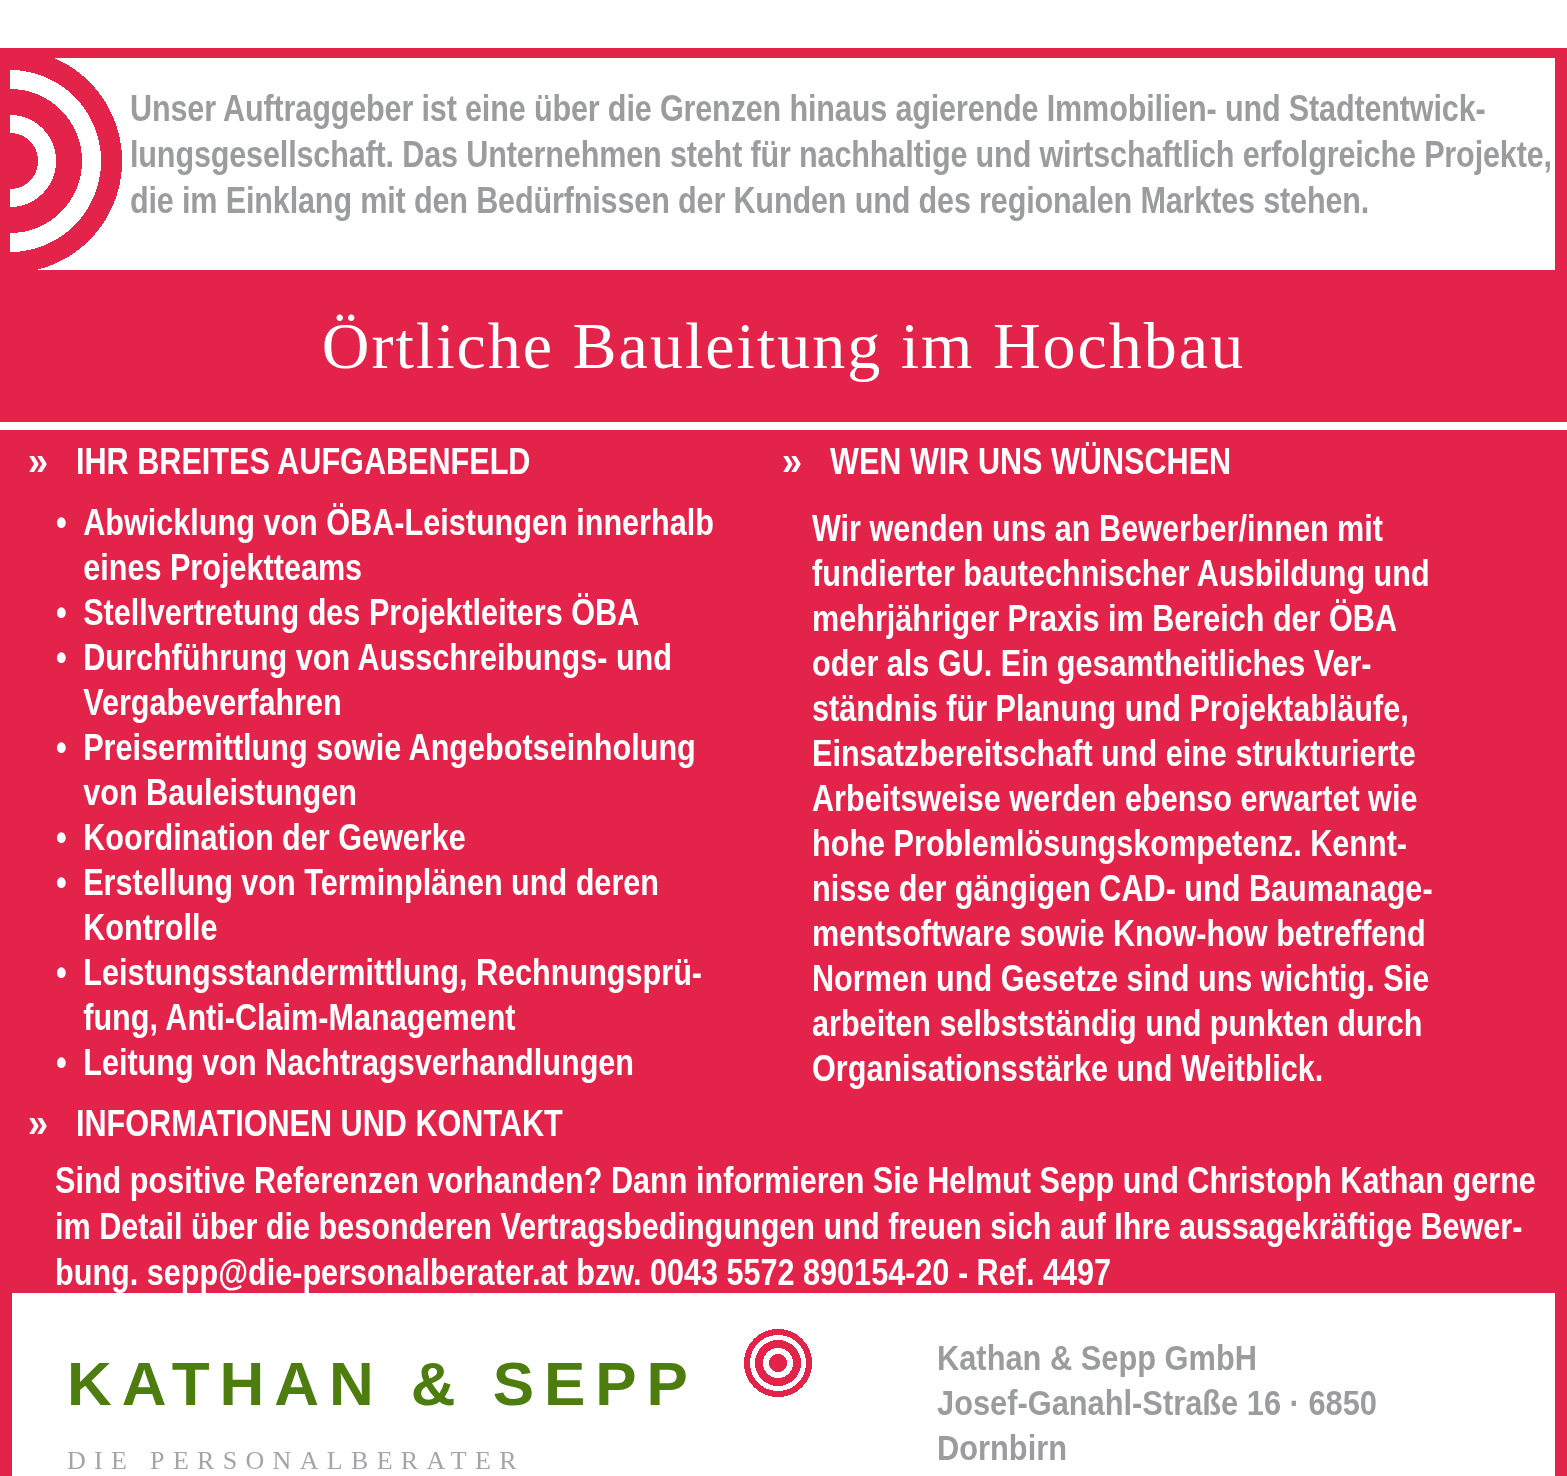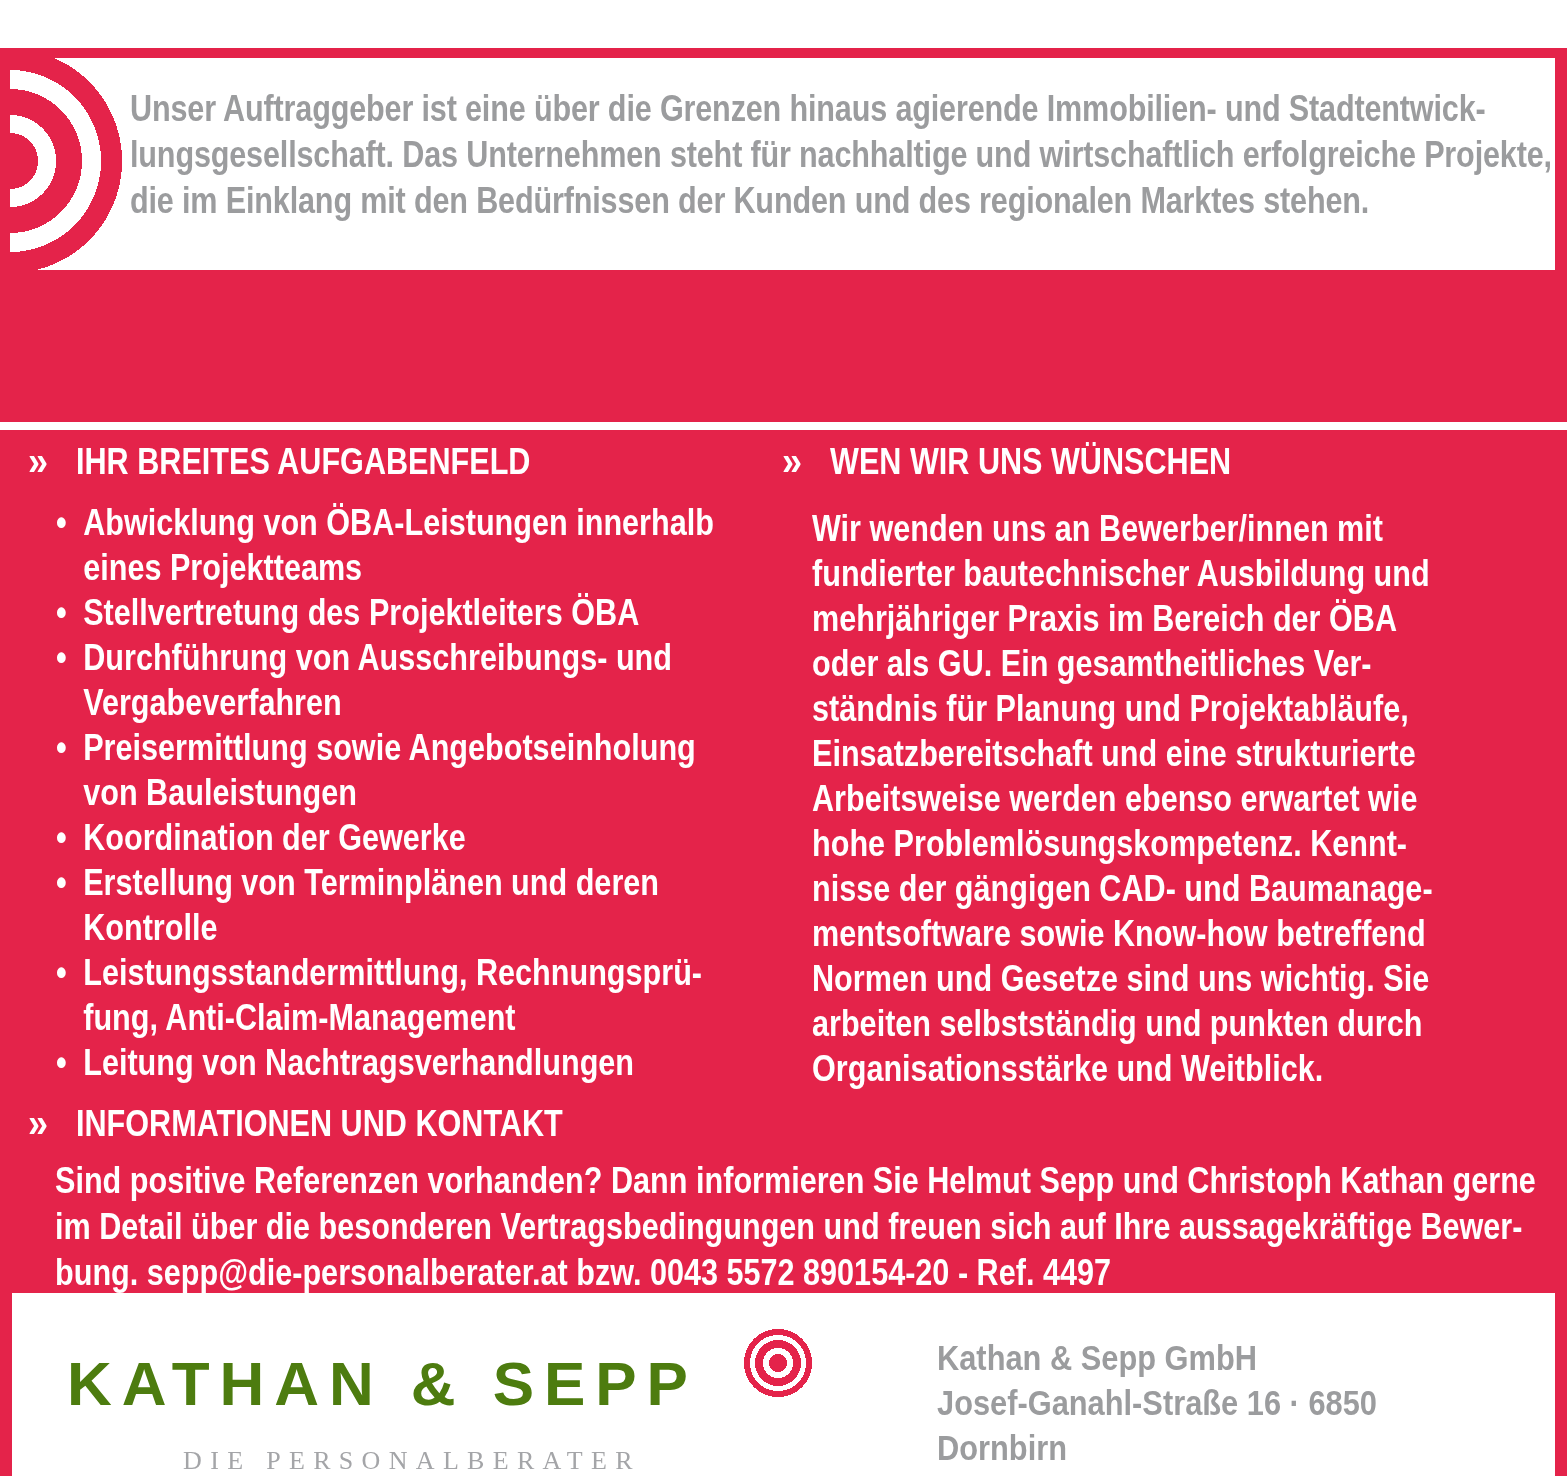--- a/index.html
+++ b/index.html
@@ -93,21 +93,21 @@
     letter-spacing:0.16em;white-space:nowrap;
   }
   .bullseye-small{
     position:absolute;left:732px;top:36px;width:68px;height:68px;
     background:radial-gradient(circle,
       #e4234a 0 9px,#ffffff 9px 15px,
       #e4234a 15px 23px,#ffffff 23px 28px,
       #e4234a 28px 34px,transparent 34px);
   }
   .tagline{
-    position:absolute;left:55px;top:153px;width:690px;text-align:center;
+    position:absolute;left:55px;top:153px;width:690px;text-align:left;
     font-family:"Liberation Serif", serif;
     font-size:26px;color:#a4a5a8;letter-spacing:0.32em;white-space:nowrap;
   }
   .address{
     position:absolute;left:925px;top:42px;
     font-size:35px;font-weight:bold;color:#9b9c9e;line-height:45px;
     white-space:pre-line;
     transform:scaleX(0.88);transform-origin:0 0;
   }
 </style>
@@ -117,20 +117,23 @@
 <div class="page">
 
   <div class="top-band">
     <div class="bullseye-large"></div>
     <div class="band-left-border"></div>
     <div class="intro-text">Unser Auftraggeber ist eine über die Grenzen hinaus agierende Immobilien- und Stadtentwick-
 lungsgesellschaft. Das Unternehmen steht für nachhaltige und wirtschaftlich erfolgreiche Projekte,
 die im Einklang mit den Bedürfnissen der Kunden und des regionalen Marktes stehen.</div>
   </div>
 
+  <div class="title-banner">
+    <h1>Örtliche Bauleitung im Hochbau</h1>
+  </div>
   <div class="white-sep"></div>
 
   <div class="sec-heading" style="left:28px;top:394px;">
     <span class="chevrons">»</span>
     <span class="sec-label">IHR BREITES AUFGABENFELD</span>
   </div>
   <ul class="task-list">
       <li><span class="dot">•</span><span class="li-text">Abwicklung von ÖBA-Leistungen innerhalb
 eines Projektteams</span></li>
       <li><span class="dot">•</span><span class="li-text">Stellvertretung des Projektleiters ÖBA</span></li>

